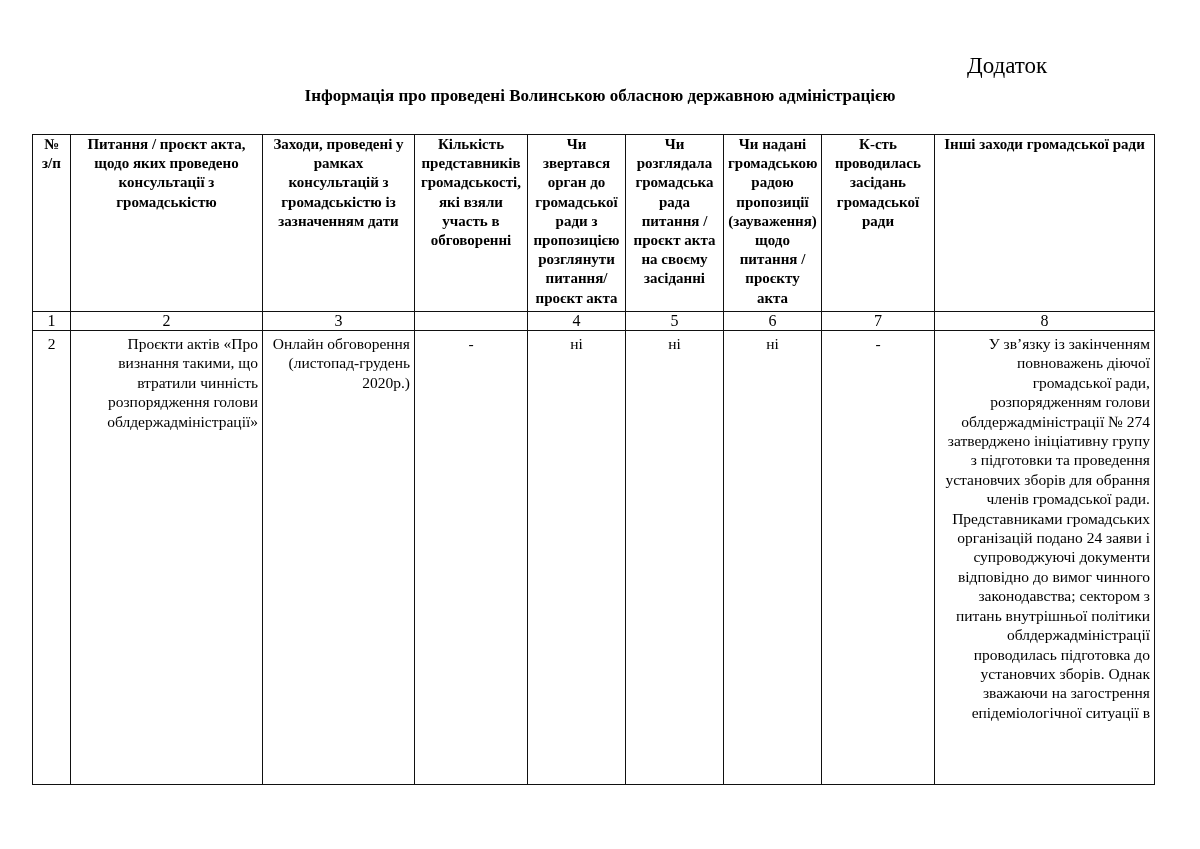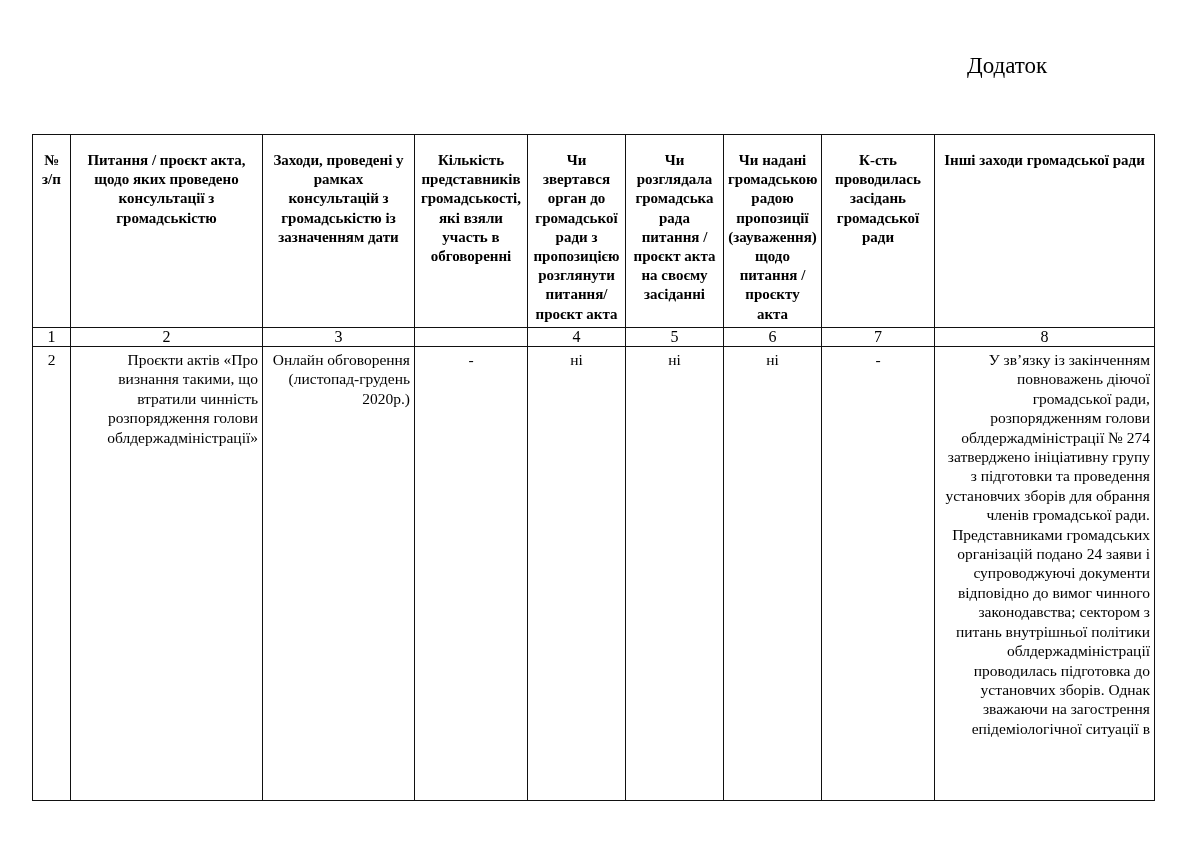--- a/index.html
+++ b/index.html
@@ -43,21 +43,21 @@
       border: 1.5px solid #111;
       vertical-align: top;
       padding: 0 4px;
       font-size: 15px;
       line-height: 19.2px;
     }
     table.consult th {
       font-weight: bold;
       text-align: center;
       height: 176px;
-      padding-top: 16px;
+      padding-top: 0;
     }
     tr.numrow td {
       text-align: center;
       font-size: 16px;
       line-height: 18px;
       height: 18px;
       padding-top: 0;
     }
     tr.datarow td {
       height: 450px;
@@ -76,20 +76,21 @@
     .c7 { width: 98px; }
     .c8 { width: 113px; }
     .c9 { width: 220px; }
   </style>
 </head>
 <body>
 
 <div class="appendix">Додаток</div>
 
 <div class="title">
+  <div>Інформація про проведені Волинською обласною державною адміністрацією</div>
 </div>
 
 <table class="consult">
   <colgroup>
     <col class="c1">
       <col class="c2">
       <col class="c3">
       <col class="c4">
       <col class="c5">
     <col class="c6">

